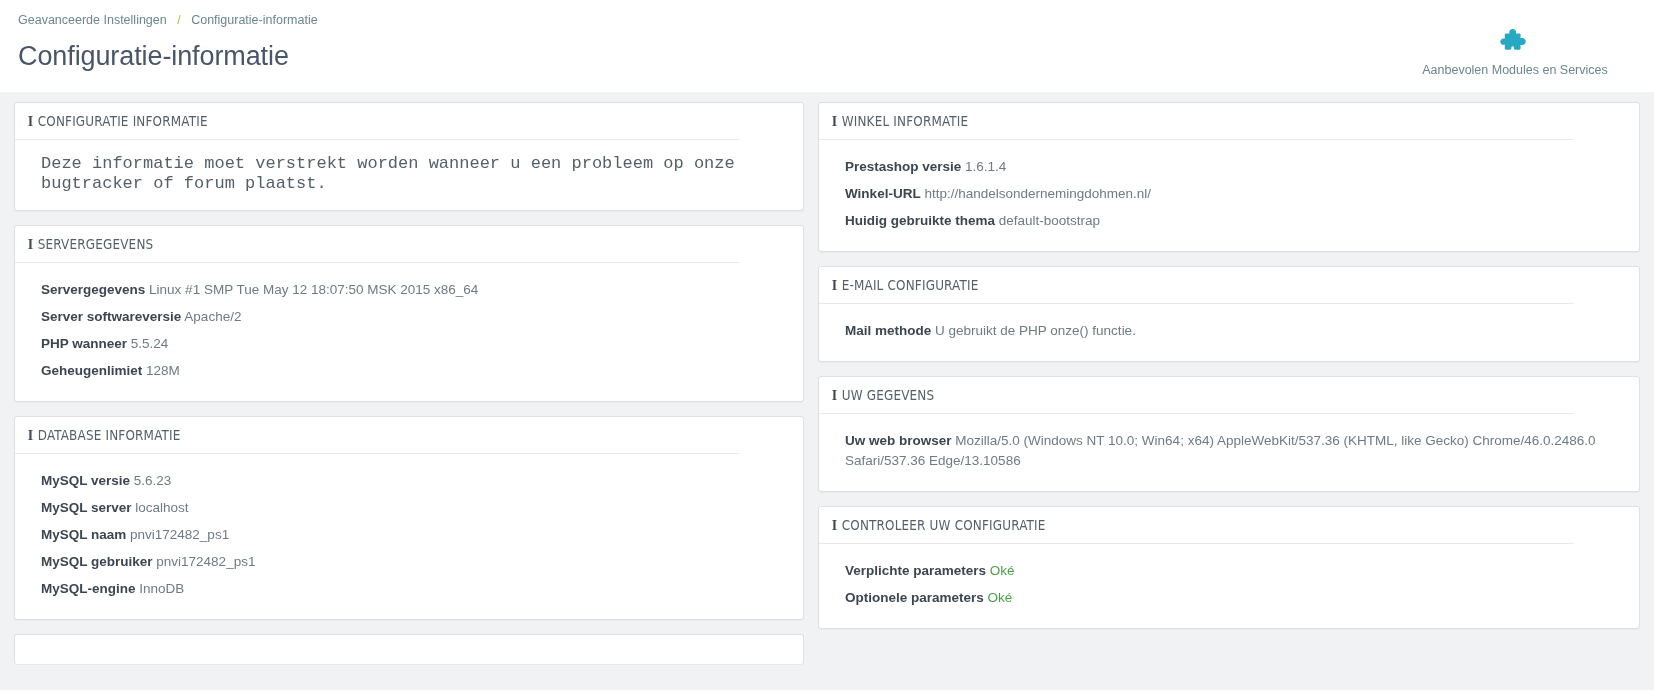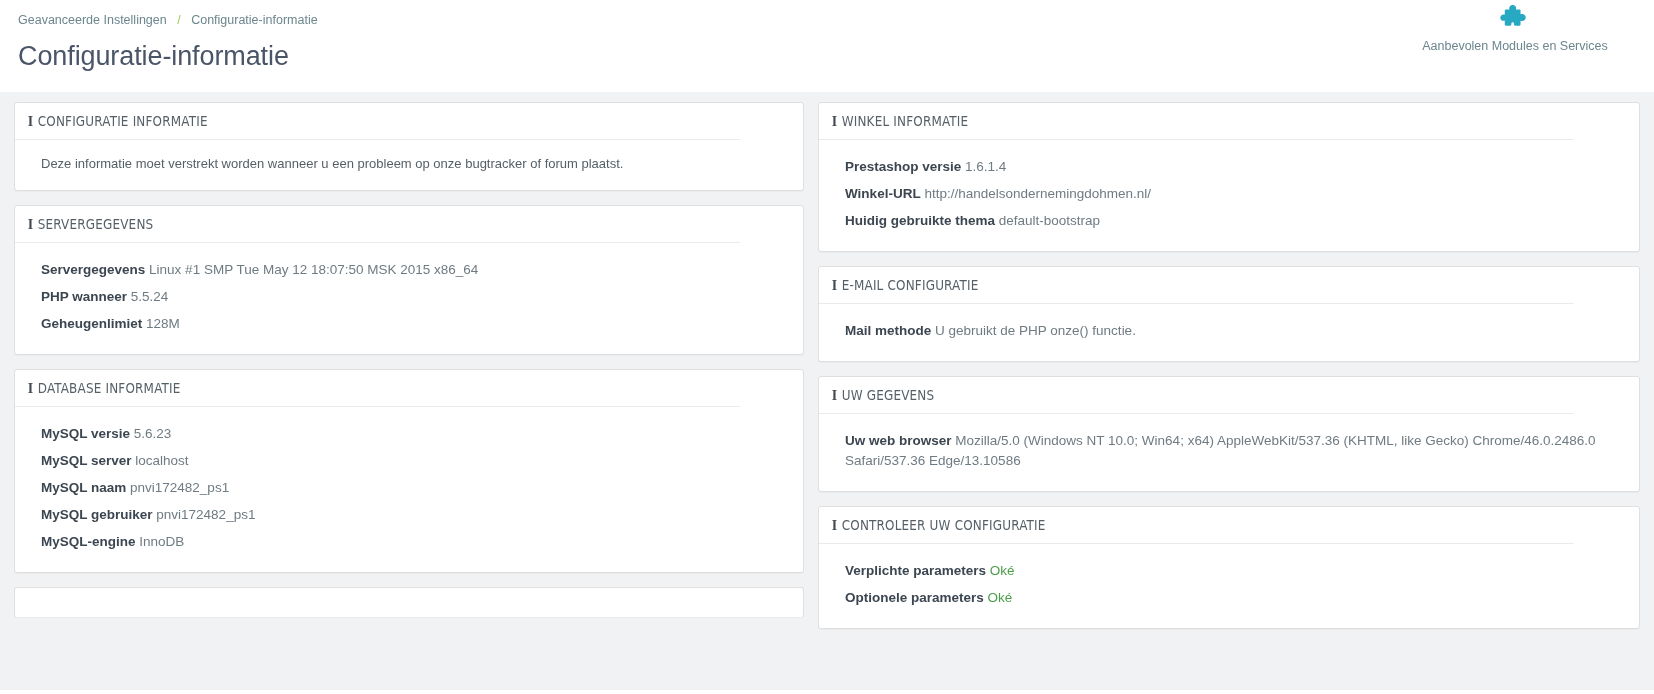--- a/index.html
+++ b/index.html
@@ -42,21 +42,21 @@
     color: #4a5568;
     line-height: 38px;
     margin-top: 8px;
     letter-spacing: -0.1px;
     white-space: nowrap;
   }
 
   .header-action {
     position: absolute;
     right: 14px;
-    top: 0;
+    top: 24px;
     width: 250px;
     text-align: center;
     cursor: pointer;
     text-decoration: none;
   }
   .header-action .puzzle-wrap {
     display: block;
     height: 34px;
     line-height: 34px;
   }
@@ -115,23 +115,24 @@
     color: #444b52;
     margin-right: 5px;
     display: inline-block;
     transform: scaleX(1.08);
   }
   .panel-body {
     padding: 14px 26px 16px 26px;
   }
 
   .intro-text {
-    font-size: 13px;
+    font-size: 17px;
     color: #555f66;
     line-height: 20px;
+    font-family: Liberation Mono, monospace;
   }
 
   .info-list { list-style: none; }
   .info-row {
     font-size: 13.5px;
     color: #6f7b82;
     line-height: 20px;
     padding: 3px 0 4px 0;
   }
   .info-row .k {
@@ -184,20 +185,24 @@
         <div class="panel-heading">
           <span class="info-icon">i</span><span>SERVERGEGEVENS</span>
         </div>
         <div class="panel-body">
           <ul class="info-list">
             <li class="info-row">
               <span class="k">Servergegevens</span>
               <span class="v">Linux #1 SMP Tue May 12 18:07:50 MSK 2015 x86_64</span>
             </li>
             <li class="info-row">
+              <span class="k">Server softwareversie</span>
+              <span class="v">Apache/2</span>
+            </li>
+            <li class="info-row">
               <span class="k">PHP wanneer</span>
               <span class="v">5.5.24</span>
             </li>
             <li class="info-row">
               <span class="k">Geheugenlimiet</span>
               <span class="v">128M</span>
             </li>
           </ul>
         </div>
       </div>

